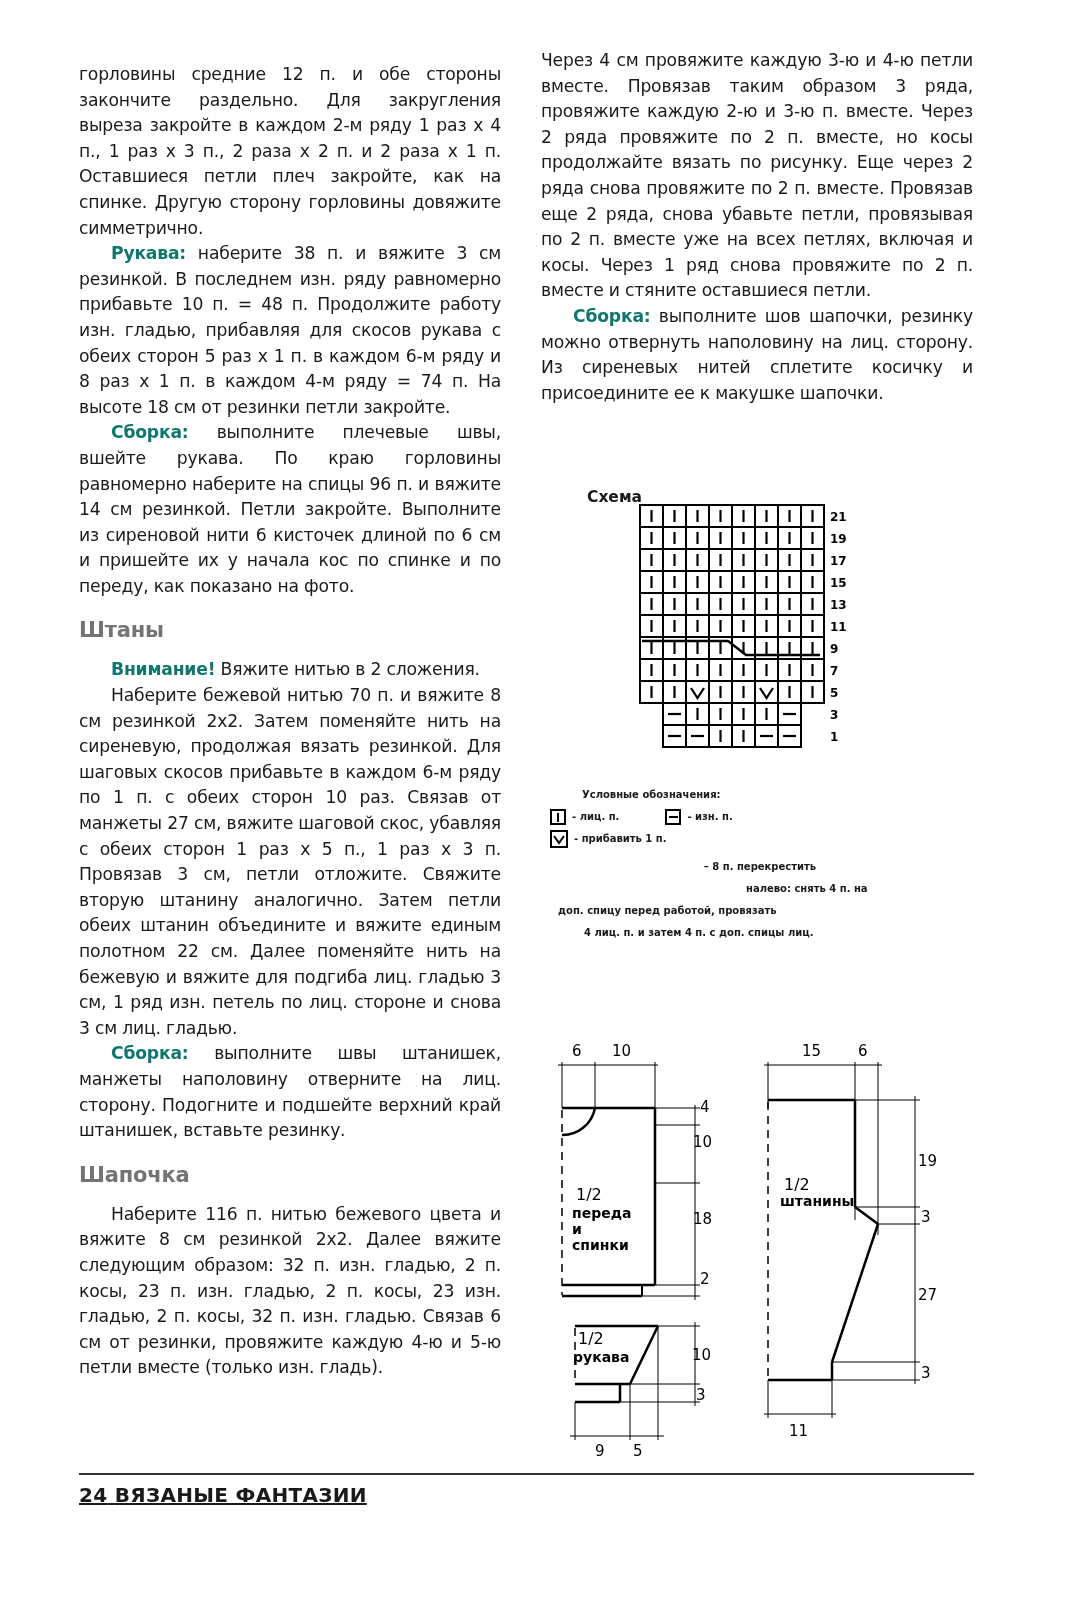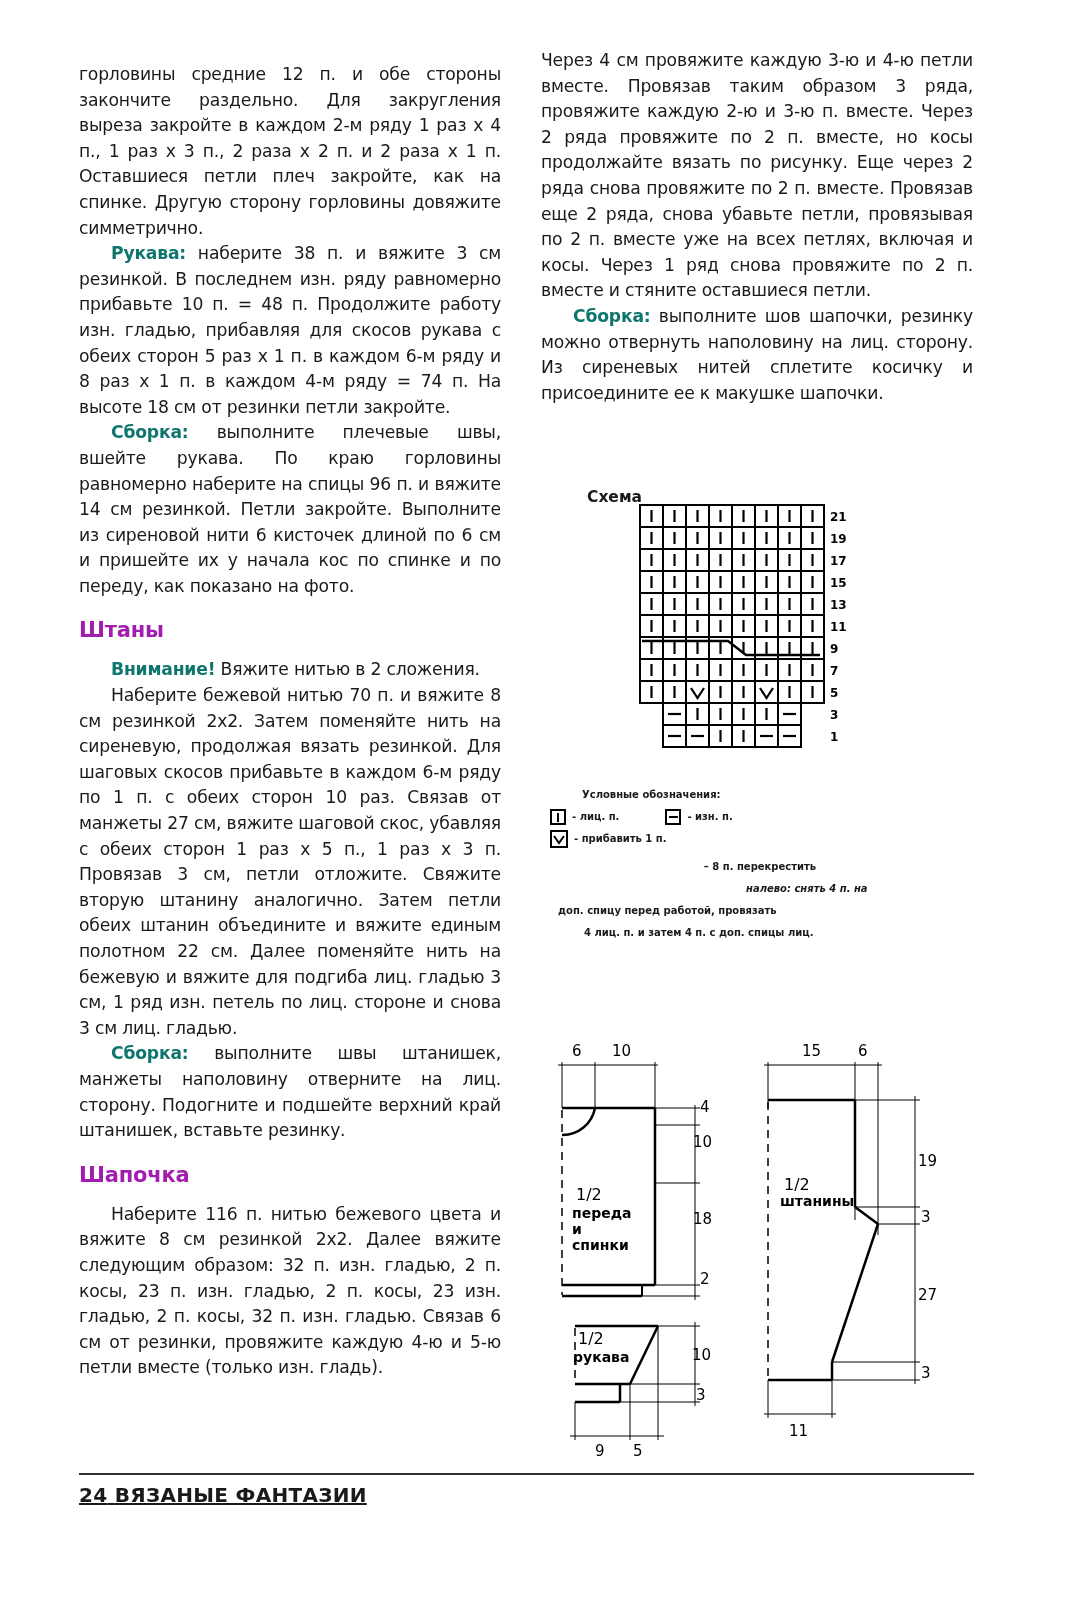--- a/index.html
+++ b/index.html
@@ -4,21 +4,21 @@
 <style>
   html, body { margin:0; padding:0; background:#fff; }
   body { width:1067px; height:1600px; position:relative; overflow:hidden; color:#1a1a1a;
          font-family:"DejaVu Sans", sans-serif; }
   .col { position:absolute; font-size:17.2px; line-height:25.6px; letter-spacing:-0.2px; }
   .col p { margin:0; text-align:justify; text-align-last:left; }
   .col p.ind { text-indent:32px; }
   .left { left:79px; top:62px; width:422px; }
   .right { left:541px; top:48px; width:432px; }
   b { font-weight:bold; color:#0f766e; }
-  h2 { font-size:21px; font-weight:bold; margin:18px 0 14px 0; line-height:26px; color:#a21caf; }
+  h2 { font-size:21px; font-weight:bold; margin:18px 0 14px 0; line-height:26px; color:#737373; }
   .chart-title { position:absolute; left:543px; top:488px; font-weight:bold; font-size:15.5px;margin-left:44px; }
   .legend { position:absolute; left:550px; top:784px; width:420px; font-weight:bold; font-size:10px; line-height:22px; }
   .legend .row { display:flex; align-items:center; height:22px; }
   .sym { display:inline-block; width:16px; height:16px; border:2px solid #000; position:relative; margin-right:6px; box-sizing:border-box; }
   .sym.knit::after { content:""; position:absolute; left:5px; top:2px; width:2px; height:9px; background:#000; }
   .sym.purl::after { content:""; position:absolute; left:2px; top:5px; width:9px; height:2px; background:#000; }
   .footer-rule { position:absolute; left:79px; top:1473px; width:895px; height:2px; background:#333; }
   .footer { position:absolute; left:79px; top:1483px; font-weight:bold; font-size:20px; letter-spacing:0.3px;text-decoration:underline; }
   svg text { font-family:"DejaVu Sans", sans-serif; }
 </style>
@@ -418,21 +418,21 @@
           <line x1="67" y1="2" x2="67" y2="18"></line>
           <line x1="89" y1="2" x2="89" y2="18"></line>
           <line x1="111" y1="2" x2="111" y2="18"></line>
           <line x1="133" y1="2" x2="133" y2="18"></line>
           <line x1="155" y1="2" x2="155" y2="18"></line>
       </g>
       <path d="M1 4 L84 4 L100 15 L177 15" fill="none" stroke="#000" stroke-width="2"></path>
     </svg>
     <span>– 8 п. перекрестить</span>
   </div>
-  <div class="row" style="padding-left:196px;font-style:italic;">налево: снять 4 п. на</div>
+  <div class="row" style="padding-left:196px;">налево: снять 4 п. на</div>
   <div class="row" style="padding-left:8px;">доп. спицу перед работой, провязать</div>
   <div class="row" style="padding-left:34px;">4 лиц. п. и затем 4 п. с доп. спицы лиц.</div>
 </div>
 
 <svg style="position:absolute;left:540px;top:1010px;" width="440" height="450" font-size="15">
   <g stroke="#000" fill="none">
 
     <g>
       <line x1="22" y1="52" x2="22" y2="98" stroke-width="1"></line>
       <line x1="55" y1="52" x2="55" y2="98" stroke-width="1"></line>

